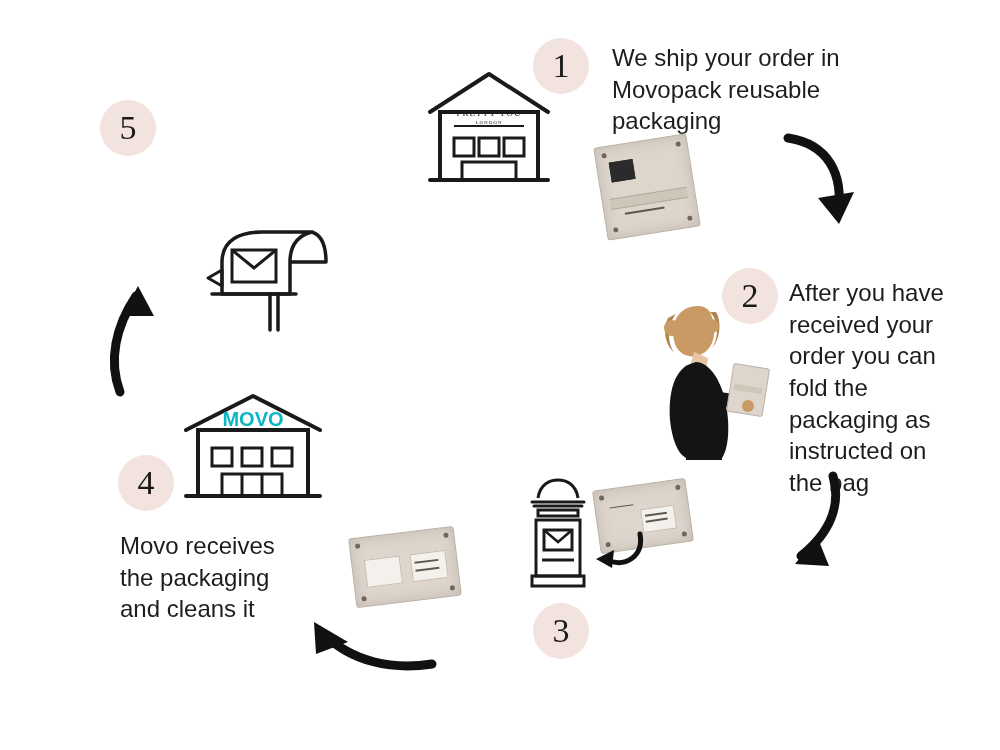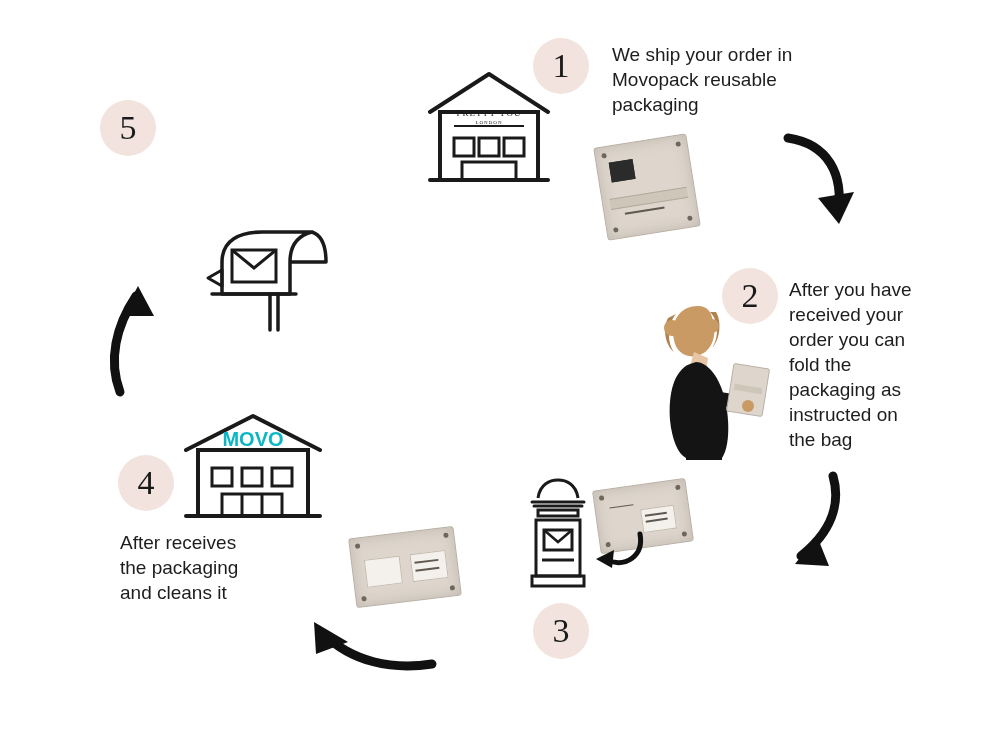--- a/index.html
+++ b/index.html
@@ -27,21 +27,21 @@
     align-items: center;
     justify-content: center;
     font-family: "Liberation Serif", serif;
     font-size: 34px;
     color: #1a1a1a;
     font-weight: 400;
   }
   .step-text {
     position: absolute;
     font-family: "Liberation Sans", sans-serif;
-    font-size: 19px;
+    font-size: 24px;
     line-height: 1.32;
     color: #1d1d1d;
     white-space: pre-line;
   }
   .art {
     position: absolute;
   }
   .bag {
     position: absolute;
     background: #ded6cd;
@@ -206,25 +206,25 @@
     <div class="dot" style="right:5px; bottom:5px;"></div>
     <div class="label" style="left:12px; top:22px; width:34px; height:26px;"></div>
     <div class="label" style="left:58px; top:22px; width:34px; height:26px;"></div>
     <div class="barline" style="left:62px; top:30px; width:24px;"></div>
     <div class="barline" style="left:62px; top:38px; width:24px;"></div>
   </div>
 
   <div class="step-num" style="left:118px; top:455px;">
     <span>4</span>
   </div>
-  <div class="step-text" style="left:120px; top:530px; width:210px;">After receives
+  <div class="step-text" style="left:120px; top:530px; width:210px;">Movo receives
 the packaging
 and cleans it</div>
 
-  <div class="art" style="left:180px; top:408px;">
+  <div class="art" style="left:180px; top:388px;">
     <svg width="146" height="116" viewBox="0 0 146 116">
       <path d="M6 42 L73 8 L140 42" fill="none" stroke="#1a1a1a" stroke-width="4" stroke-linecap="round" stroke-linejoin="round"></path>
       <rect x="18" y="42" width="110" height="66" fill="none" stroke="#1a1a1a" stroke-width="4"></rect>
       <line x1="6" y1="108" x2="140" y2="108" stroke="#1a1a1a" stroke-width="4" stroke-linecap="round"></line>
       <text x="73" y="38" text-anchor="middle" font-family="Liberation Sans, sans-serif" font-weight="bold" font-size="20" fill="#0bb7c4">MOVO</text>
       <rect x="32" y="60" width="20" height="18" fill="none" stroke="#1a1a1a" stroke-width="3"></rect>
       <rect x="62" y="60" width="20" height="18" fill="none" stroke="#1a1a1a" stroke-width="3"></rect>
       <rect x="92" y="60" width="20" height="18" fill="none" stroke="#1a1a1a" stroke-width="3"></rect>
       <rect x="42" y="86" width="60" height="22" fill="none" stroke="#1a1a1a" stroke-width="3"></rect>
       <line x1="62" y1="86" x2="62" y2="108" stroke="#1a1a1a" stroke-width="3"></line>

